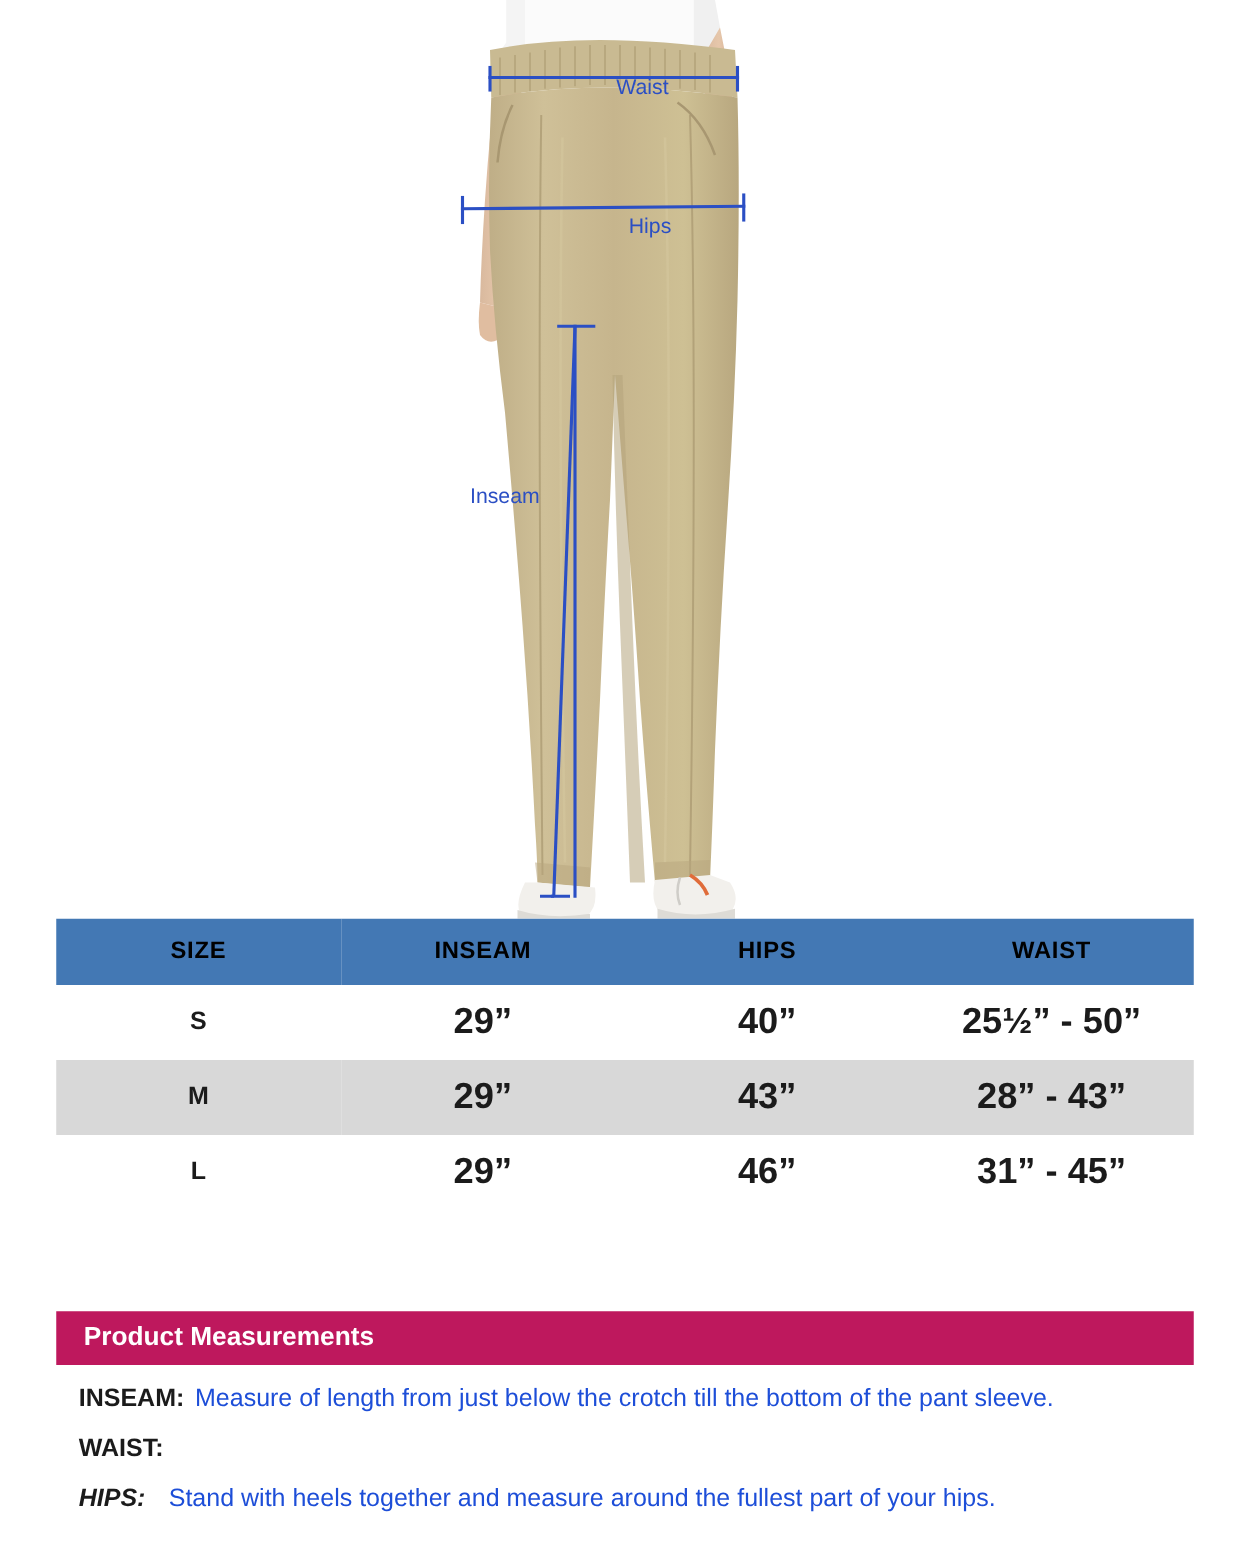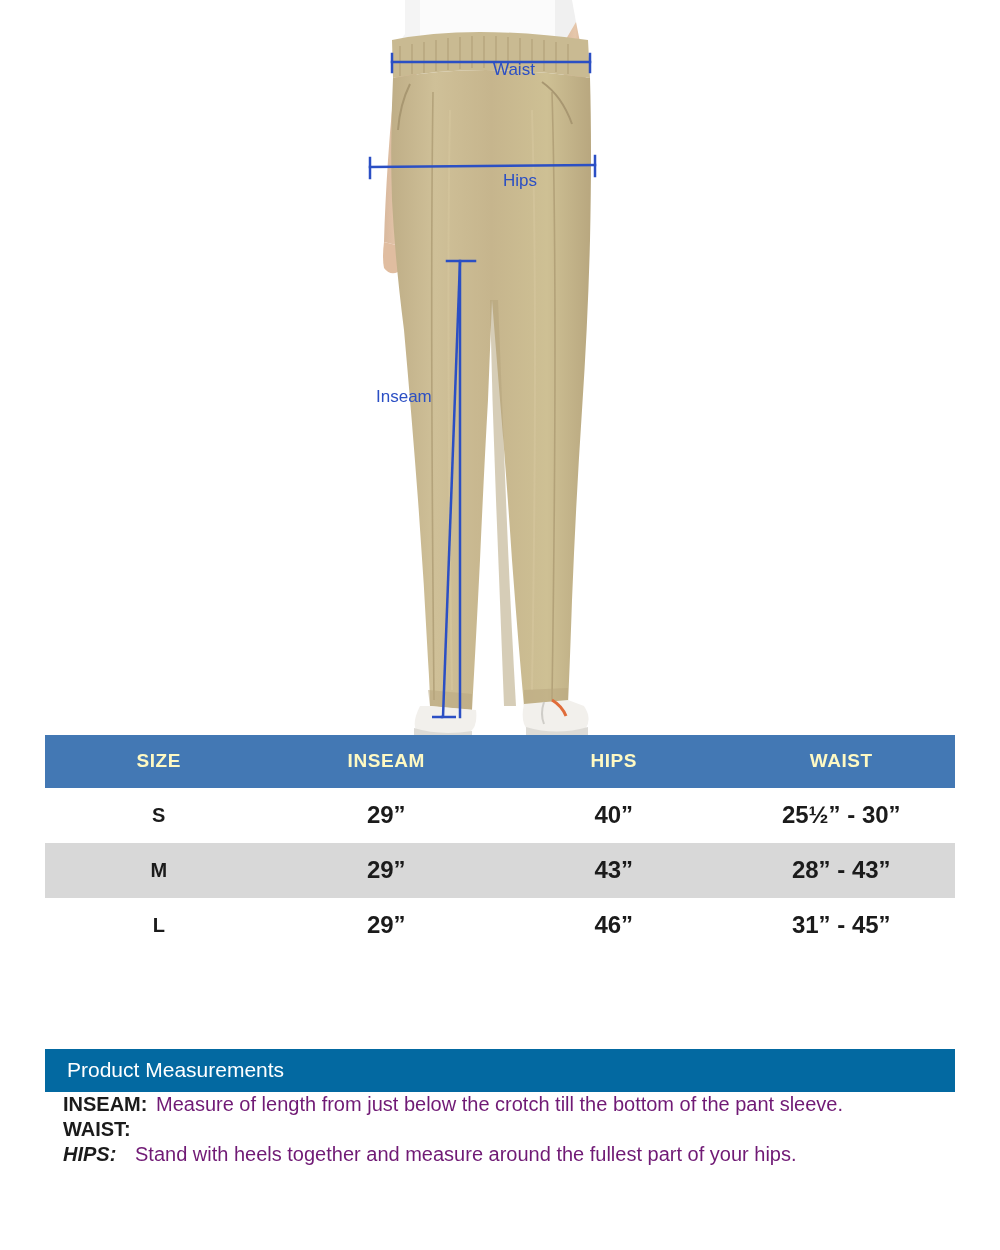--- a/index.html
+++ b/index.html
@@ -42,70 +42,71 @@
     left: 45px; top: 735px;
     width: 910px;
   }
   table.sizes {
     width: 100%;
     border-collapse: collapse;
     table-layout: fixed;
   }
   table.sizes thead th {
     background: #4378b4;
-    color: #fef9c3;
+    color: #000000;
     font-size: 19px;
     font-weight: bold;
     letter-spacing: 0.6px;
     padding: 15px 0 16px 0;
     text-align: center;
   }
   table.sizes tbody td {
     text-align: center;
-    font-size: 24px;
+    font-size: 29px;
     font-weight: bold;
     color: #1b1b1b;
     padding: 13px 0 14px 0;
   }
   table.sizes tbody tr.alt td {
     background: #d8d8d8;
   }
   table.sizes tbody tr td:first-child {
     font-size: 20px;
   }
 
   
   #product-measurements {
     position: absolute;
     left: 45px; top: 1049px;
     width: 910px;
   }
   #pm-header {
-    background: #0369a1;
+    background: #be185d;
     color: #ffffff;
     font-size: 21px;
-    font-weight: normal;
+    font-weight: bold;
     padding: 9px 2px 10px 22px;
   }
   .pm-row {
     display: flex;
     align-items: flex-start;
+    margin-top: 15px;
     padding: 0 18px 0 18px;
   }
   .pm-term {
     font-size: 20px;
     font-weight: bold;
     color: #1b1b1b;
     white-space: nowrap;
     flex: 0 0 auto;
     line-height: 1.25;
   }
   .pm-def {
     font-size: 20px;
-    color: #701a75;
+    color: #1d4ed8;
     line-height: 1.25;
     flex: 1 1 auto;
   }
   .pm-row.inseam .pm-term { width: 93px; }
   .pm-row.waist .pm-term  { width: 93px; }
   .pm-row.hips .pm-term   { width: 72px; font-style: italic; }
 </style>
 </head>
 <body>
 
@@ -227,21 +228,21 @@
           <th>INSEAM</th>
           <th>HIPS</th>
           <th>WAIST</th>
         </tr>
       </thead>
       <tbody>
         <tr>
           <td>S</td>
           <td>29”</td>
           <td>40”</td>
-          <td>25½” - 30”</td>
+          <td>25½” - 50”</td>
         </tr>
         <tr class="alt">
           <td>M</td>
           <td>29”</td>
           <td>43”</td>
           <td>28” - 43”</td>
         </tr>
         <tr>
           <td>L</td>
           <td>29”</td>

